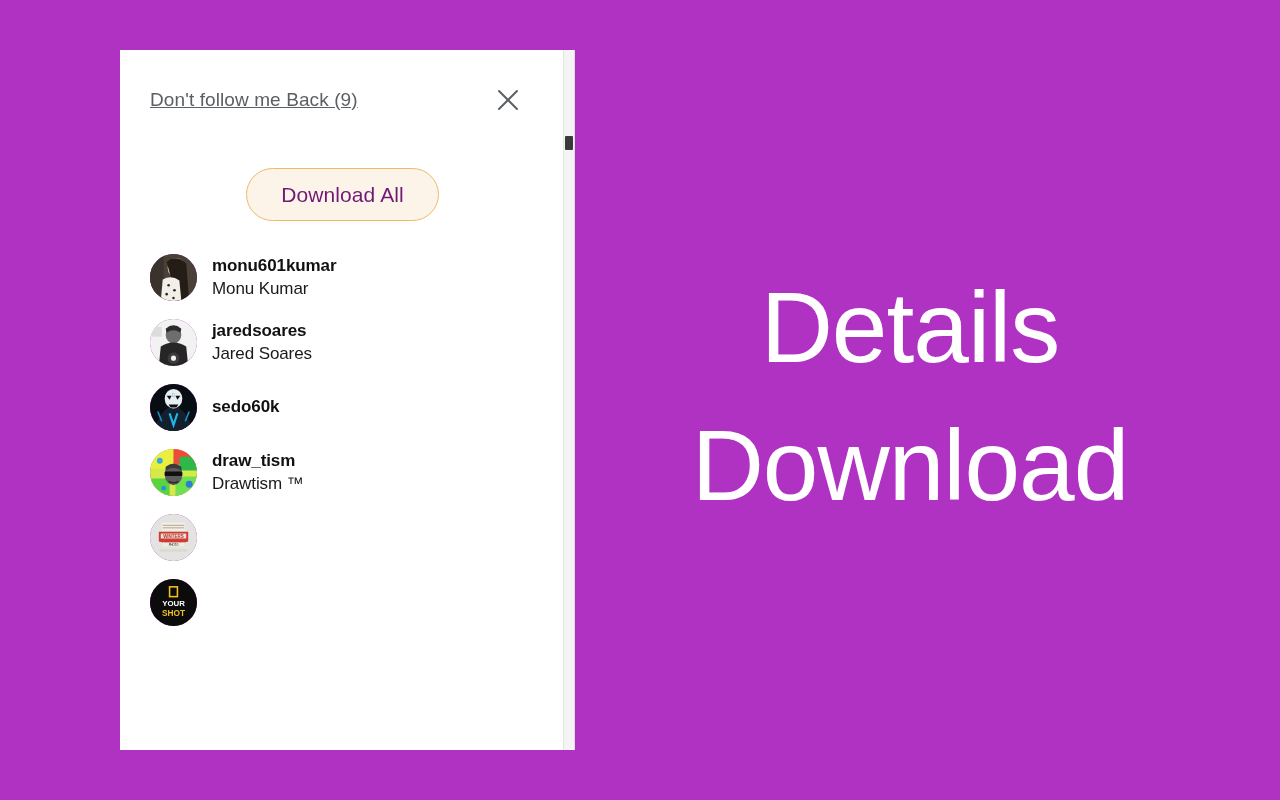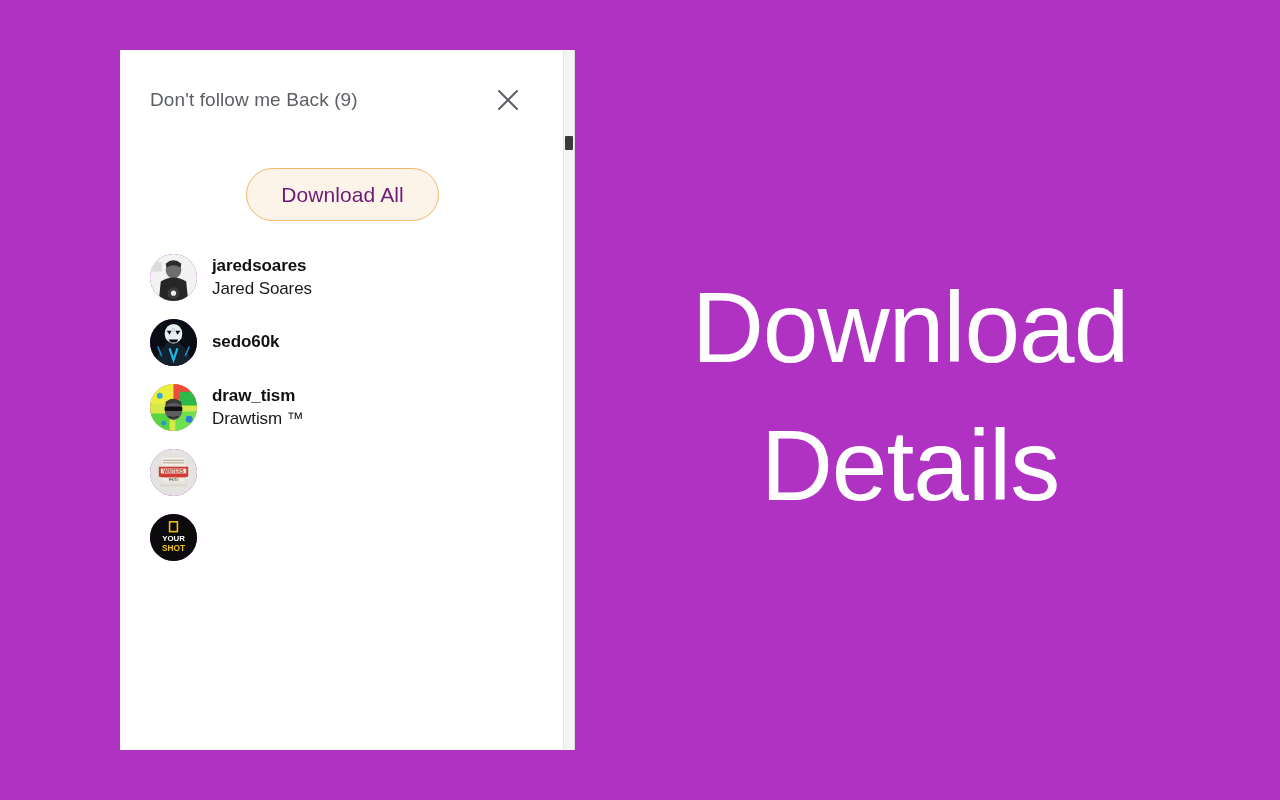--- a/index.html
+++ b/index.html
@@ -74,20 +74,21 @@
     display: flex;
     align-items: center;
     padding: 0 28px 0 30px;
   }
   #panel-title {
     font-size: 19px;
     color: #5b5f63;
     font-weight: 400;
     letter-spacing: 0.1px;
     flex: 1 1 auto;
+    text-decoration: underline;
   }
   #close-button {
     width: 34px;
     height: 34px;
     display: flex;
     align-items: center;
     justify-content: center;
     cursor: pointer;
     flex: 0 0 auto;
     margin-right: 22px;
@@ -162,22 +163,22 @@
     line-height: 1.32;
     white-space: nowrap;
     letter-spacing: -0.1px;
   }
   .user-fullname:empty { display: none; }
 </style>
 </head>
 <body>
 
 <div id="hero-text">
+  <span class="hero-line">Details</span>
   <span class="hero-line">Download</span>
-  <span class="hero-line">Details</span>
 </div>
 
 <div id="panel">
 
   <div id="panel-header">
     <div id="panel-title">Don't follow me Back (9)</div>
     <div id="close-button">
       <span>
         <svg width="26" height="26" viewBox="0 0 26 26" aria-hidden="true">
           <line x1="4" y1="4" x2="22" y2="22" stroke="#5d6166" stroke-width="2" stroke-linecap="round"></line>
@@ -187,20 +188,39 @@
     </div>
   </div>
 
   <div id="download-all-row">
     <button id="download-all-button">Download All</button>
   </div>
 
   <div id="user-list">
 
 
+    <div class="user-row">
+      <div class="avatar">
+        <svg viewBox="0 0 48 48" preserveAspectRatio="xMidYMid slice" aria-hidden="true">
+          <rect width="48" height="48" fill="#494038"></rect>
+          <rect x="0" y="0" width="14" height="48" fill="#3a332d"></rect>
+          <ellipse cx="27" cy="14" rx="9" ry="10" fill="#e6c3a8"></ellipse>
+          <path d="M17 8 q10 -8 20 2 l3 38 h-12 z" fill="#241c16"></path>
+          <path d="M13 26 q9 -5 17 1 l2 21 h-21 z" fill="#f2efe9"></path>
+          <circle cx="19" cy="32" r="1.3" fill="#2a2620"></circle>
+          <circle cx="25" cy="37" r="1.3" fill="#2a2620"></circle>
+          <circle cx="17" cy="41" r="1.3" fill="#2a2620"></circle>
+          <circle cx="24" cy="45" r="1.3" fill="#2a2620"></circle>
+        </svg>
+      </div>
+      <div class="user-text">
+        <div class="user-username">monu601kumar</div>
+        <div class="user-fullname">Monu Kumar</div>
+      </div>
+    </div>
 
 
     <div class="user-row">
       <div class="avatar">
         <svg viewBox="0 0 48 48" preserveAspectRatio="xMidYMid slice" aria-hidden="true">
           <rect width="48" height="48" fill="#f2f2f2"></rect>
           <rect x="0" y="8" width="12" height="10" fill="#dcdcdc"></rect>
           <ellipse cx="24" cy="16" rx="8" ry="9" fill="#6e6e6e"></ellipse>
           <path d="M16 10 q8 -7 16 0 l-1 4 q-7 -5 -14 0 z" fill="#2b2b2b"></path>
           <path d="M11 28 q13 -8 26 0 l2 20 h-30 z" fill="#262626"></path>

